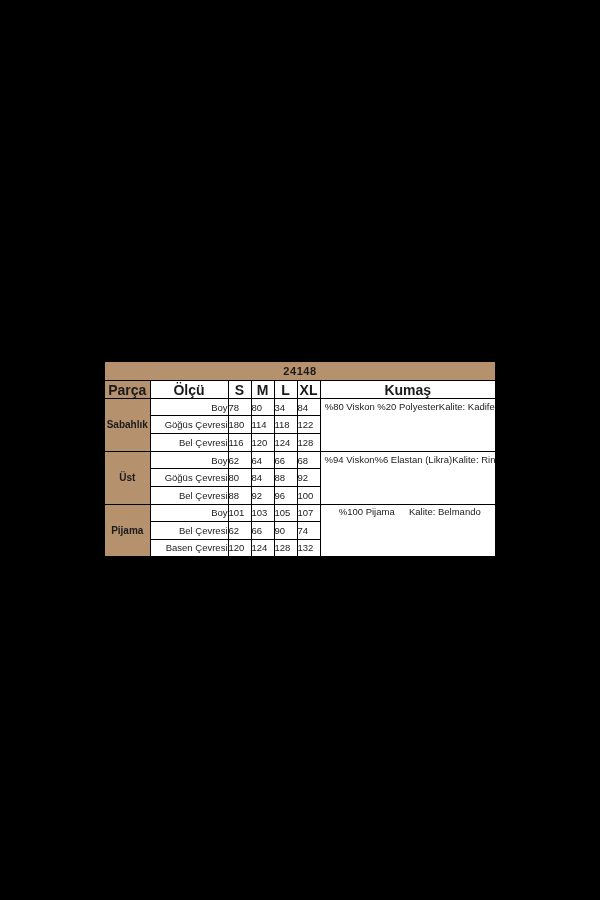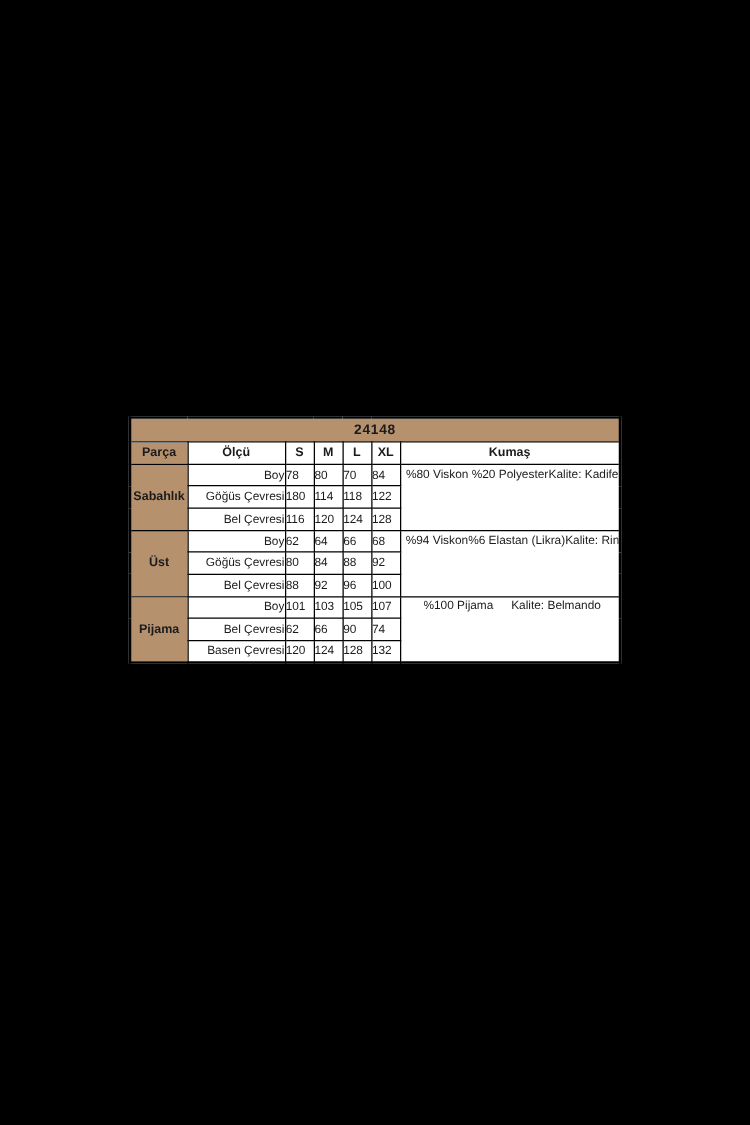--- a/index.html
+++ b/index.html
@@ -13,21 +13,21 @@
   html, body { width: 600px; height: 900px; }
   body {
     background: var(--page_bg);
     position: relative;
     font-family: "Liberation Sans", "DejaVu Sans", sans-serif;
     overflow: hidden;
   }
   .card {
     position: absolute;
     left: 103px;
-    top: 333px;
+    top: 360px;
     width: 394px;
     height: 198px;
     background: var(--card_bg);
     padding: 0;
   }
   table.size-chart {
     width: 100%;
     height: 100%;
     border-collapse: collapse;
     table-layout: fixed;
@@ -44,21 +44,21 @@
     background: var(--tan);
     text-align: center;
     font-weight: bold;
     font-size: 11px;
     letter-spacing: 0.6px;
     height: 19px;
   }
   .header-cell {
     text-align: center;
     font-weight: bold;
-    font-size: 10px;
+    font-size: 14px;
     height: 17px;
     background: var(--card_bg);
   }
   .header-cell.parca { background: var(--tan); }
   .group-cell {
     background: var(--tan);
     font-weight: bold;
     font-size: 10px;
     text-align: center;
   }
@@ -111,21 +111,21 @@
       <td class="header-cell">L</td>
       <td class="header-cell">XL</td>
       <td class="header-cell">Kumaş</td>
     </tr>
 
     <tr>
       <td class="group-cell" rowspan="3">Sabahlık</td>
       <td class="measure-cell">Boy</td>
       <td class="value-cell">78</td>
       <td class="value-cell">80</td>
-      <td class="value-cell">70</td>
+      <td class="value-cell">34</td>
       <td class="value-cell">84</td>
       <td class="fabric-cell" rowspan="3">
         <div class="fabric-lines">
           <div>%80 Viskon %20 Polyester</div>
           <div>Kalite: Kadife</div>
         </div>
       </td>
     </tr>
     <tr>
       <td class="measure-cell">Göğüs Çevresi</td>

